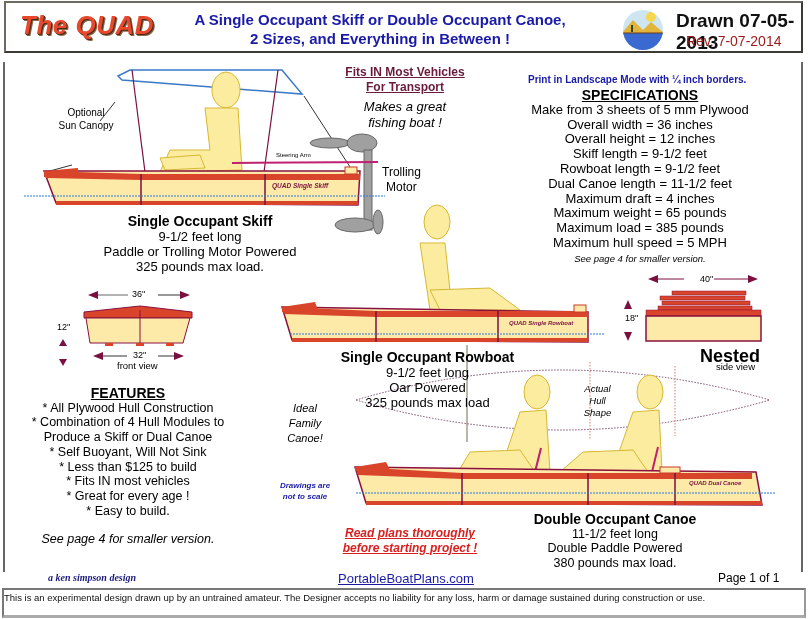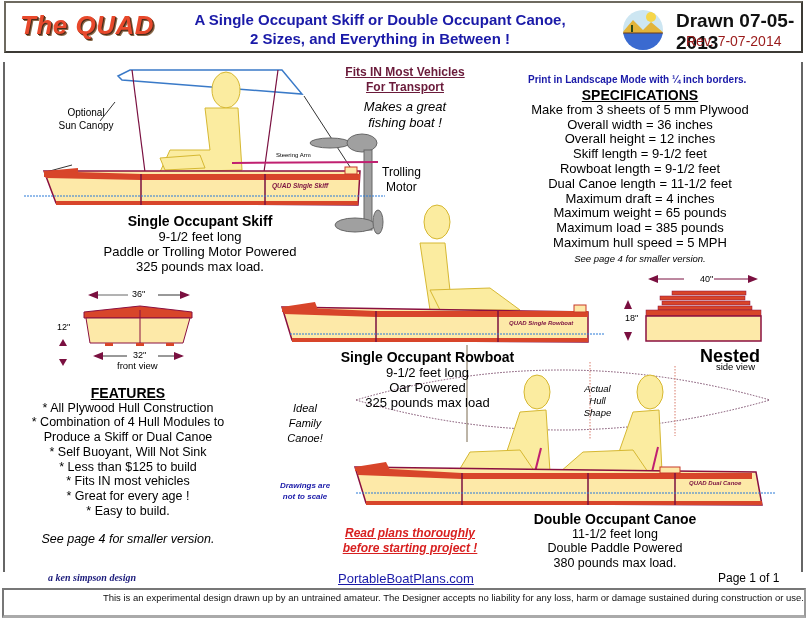--- a/index.html
+++ b/index.html
@@ -6,21 +6,21 @@
   body { width:808px; height:619px; position:relative; background:#fff; overflow:hidden;
          font-family:"Liberation Sans", sans-serif; color:#000; }
   .abs { position:absolute; }
   .header { left:4px; top:1px; width:799px; height:52px; border:2px solid #6e6a60; border-right-color:#3c3a35; border-bottom-color:#3c3a35; background:#fff; box-sizing:border-box; }
   .title { left:20px; top:10px; font-size:26px; font-weight:bold; font-style:italic; color:#e8492c; text-shadow:1px 1px 0 #4a2a1a, 2px 2px 0 #8a6a4a; letter-spacing:0.5px; }
   .subtitle { left:190px; top:10px; width:380px; text-align:center; font-size:15px; font-weight:bold; color:#1a1aa8; line-height:19px; }
   .drawn { left:676px; top:10px; font-size:19px; font-weight:bold; color:#111; }
   .rev { left:686px; top:33px; font-size:14px; color:#9a1a1a; }
   .logo { left:621px; top:8px; width:44px; height:44px; }
   .main-frame { left:3px; top:62px; width:800px; height:510px; border-left:2px solid #666; border-right:2px solid #666; box-sizing:border-box; }
-  .footer { left:2px; top:588px; width:804px; height:30px; border:2px solid #777; border-right-color:#999; border-bottom:3px solid #aaa; box-sizing:border-box; text-align:right; font-size:9.5px; line-height:12px; padding-top:2px; color:#111; }
+  .footer { left:2px; top:588px; width:804px; height:30px; border:2px solid #777; border-right-color:#999; border-bottom:3px solid #aaa; box-sizing:border-box; text-align:left; font-size:9.5px; line-height:12px; padding-top:2px; color:#111; }
   .print-note { left:528px; top:74px; font-size:10px; font-weight:bold; color:#1a1aa8; }
   .fits { left:335px; top:65px; width:140px; text-align:center; font-size:12px; font-weight:bold; color:#6a1a3a; text-decoration:underline; line-height:15px; }
   .makes { left:345px; top:99px; width:120px; text-align:center; font-size:13px; font-style:italic; line-height:16px; }
   .specs { left:510px; top:88px; width:260px; text-align:center; font-size:13px; line-height:14.8px; }
   .specs .h { font-weight:bold; text-decoration:underline; font-size:14px; }
   .specs .note { font-size:9.5px; font-style:italic; line-height:16px; }
   .center-block { text-align:center; font-size:13px; line-height:15px; }
   .center-block .h { font-weight:bold; font-size:14px; }
   .features { left:18px; top:386px; width:220px; text-align:center; font-size:12.5px; line-height:14.7px; }
   .features .h { font-weight:bold; text-decoration:underline; font-size:14px; }

